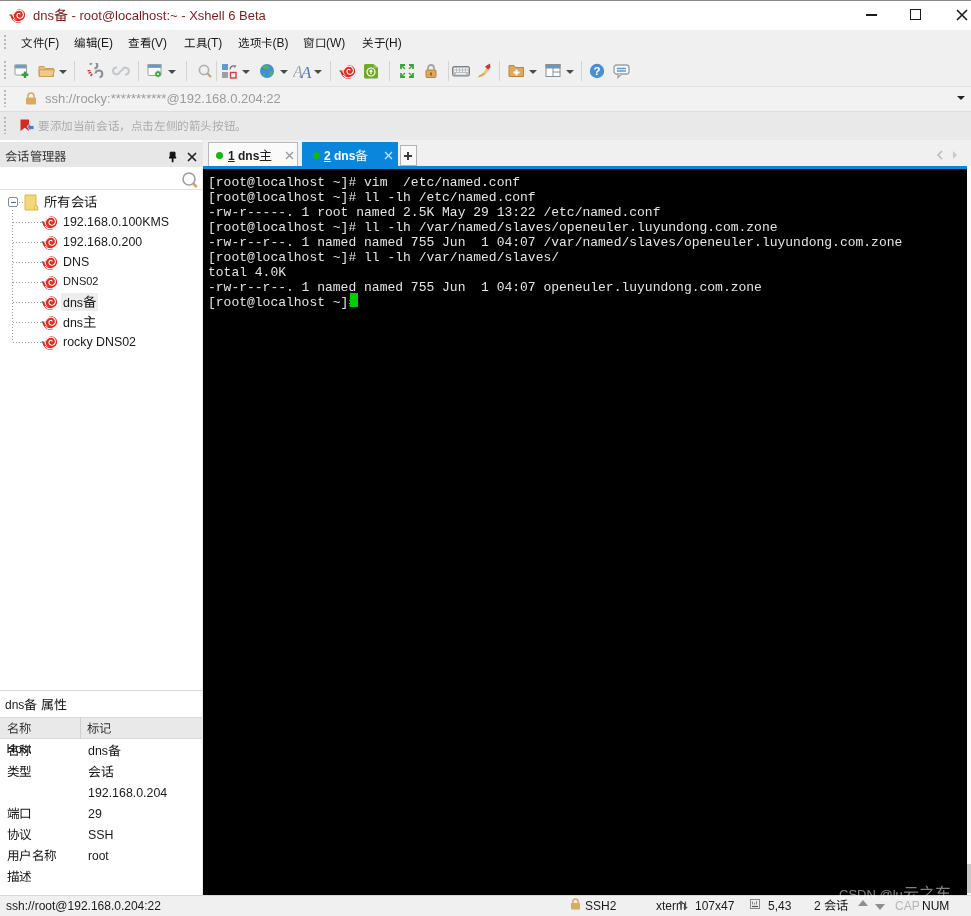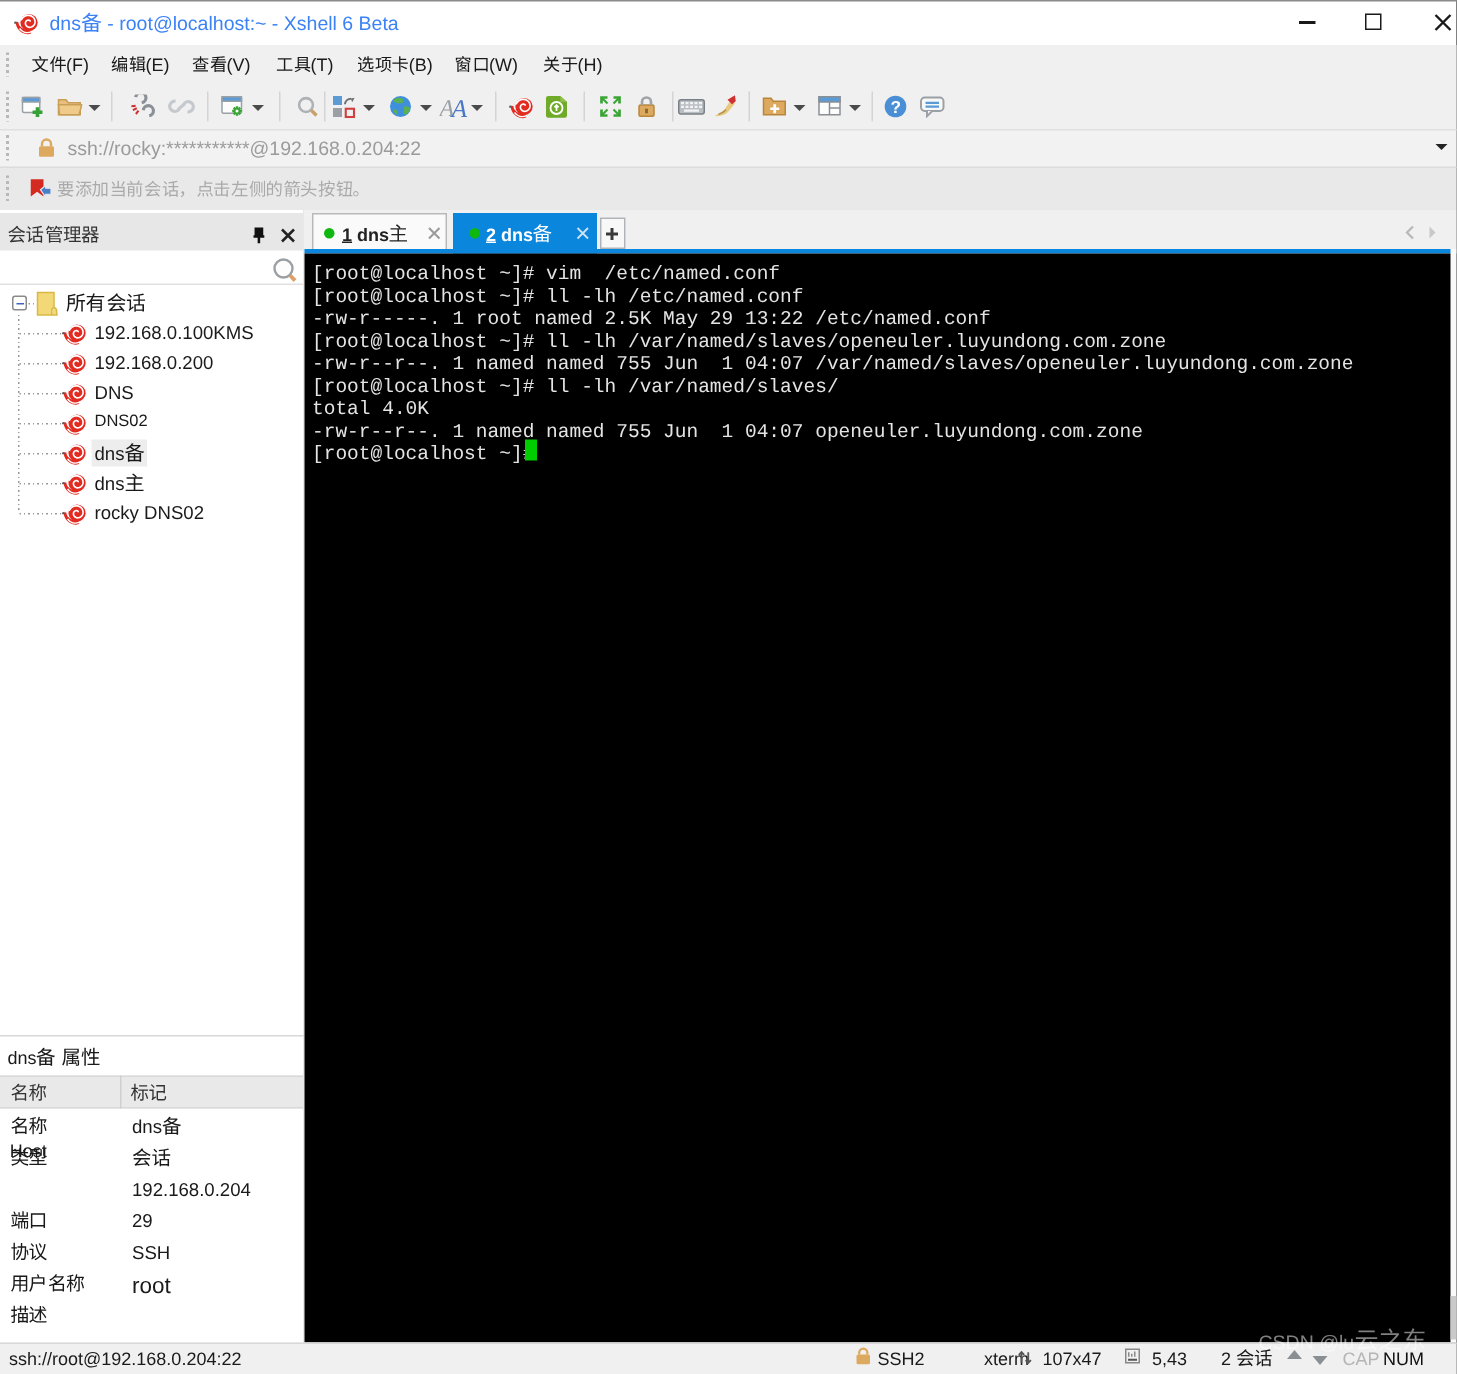--- a/index.html
+++ b/index.html
@@ -76,21 +76,21 @@
 <div class="a" style="left:0;top:0;width:971px;height:1px;background:#8a8a8a"></div>
 <div class="a" style="left:9px;top:7px"><svg width="17" height="17" viewBox="0 0 21 19" style="">
       <g>
 <path d="M1.8,8.3 C1.6,11.4 3.6,15.4 7.2,17.4 C9.8,18.8 12.6,18.8 14.6,17.8 L13.8,14.9 C10.6,15.4 7.4,14.4 5.6,12.2 C4.5,10.8 4.2,10.0 4.0,8.4 Z" fill="#e22b21"></path>
 <circle cx="1.5" cy="9.0" r="1.0" fill="#55606a"></circle>
 <path d="M5.0,13.8 A8.1,8.1 0 0 0 14.5,16.6" fill="none" stroke="#fff" stroke-width="1.3"></path>
 <circle cx="12.8" cy="8.9" r="7.1" fill="#e22b21"></circle>
 <path d="M6.5,6.61 L7.21,5.45 L8.12,4.48 L9.19,3.72 L10.37,3.22 L11.59,2.97 L12.82,2.98 L13.99,3.23 L15.07,3.71 L16.0,4.39 L16.75,5.22 L17.3,6.16 L17.64,7.18 L17.76,8.21 L17.67,9.22 L17.38,10.17 L16.91,11.01 L16.29,11.72 L15.57,12.27 L14.77,12.65 L13.93,12.84 L13.1,12.86 L12.31,12.71 L11.59,12.41 L10.97,11.98 L10.47,11.44 L10.11,10.84 L9.89,10.2 L9.81,9.56 L9.87,8.94 L10.05,8.37 L10.34,7.87 L10.7,7.46 L11.13,7.16 L11.59,6.97 L12.05,6.89 L12.49,6.9 L12.9,7.01 L13.24,7.2 L13.52,7.44 L13.72,7.72" fill="none" stroke="#fff" stroke-width="1.35" stroke-linecap="round"></path>
 </g>
     </svg></div>
-<div class="a" style="left:33px;top:8px;font-size:13px;color:#3b82f6">dns<svg class="cj" style="width:14px;height:14px" viewBox="0 0 1000 1000">
+<div class="a" style="left:33px;top:8px;font-size:13px;color:#7f1d1d">dns<svg class="cj" style="width:14px;height:14px" viewBox="0 0 1000 1000">
       <use href="#u5907"></use>
     </svg>&nbsp;-&nbsp;root@localhost:~&nbsp;-&nbsp;Xshell&nbsp;6&nbsp;Beta</div>
 <div class="a" style="left:866px;top:14px;width:11px;height:2px;background:#1a1a1a"></div>
 <div class="a" style="left:910px;top:9px;width:11px;height:11px;border:1.5px solid #1a1a1a"></div>
 <svg width="14" height="14" viewBox="0 0 14 14" style="position:absolute;left:955px;top:8px">
     <path d="M2,2 L12,12 M12,2 L2,12" stroke="#1a1a1a" stroke-width="1.6"></path>
   </svg>
 <div class="a" style="left:0;top:30px;width:971px;height:26px;background:#f0f0f0"></div>
 <div class="grip" style="top:35px;height:16px"></div>
 <div class="a" style="left:21px;top:36px"><svg class="cj" style="width:11.5px;height:11.5px" viewBox="0 0 1000 1000">
@@ -477,21 +477,21 @@
 <div class="a" style="left:6.5px;top:765px"><svg class="cj" style="width:12.6px;height:12.6px" viewBox="0 0 1000 1000">
       <use href="#u7c7b"></use>
     </svg><svg class="cj" style="width:12.6px;height:12.6px" viewBox="0 0 1000 1000">
       <use href="#u578b"></use>
     </svg></div>
 <div class="a" style="left:88px;top:765px;font-size:12.4px"><svg class="cj" style="width:13px;height:13px" viewBox="0 0 1000 1000">
       <use href="#u4f1a"></use>
     </svg><svg class="cj" style="width:13px;height:13px" viewBox="0 0 1000 1000">
       <use href="#u8bdd"></use>
     </svg></div>
-<div class="a" style="left:6.5px;top:760px">Host</div>
+<div class="a" style="left:6.5px;top:742px">Host</div>
 <div class="a" style="left:88px;top:786px;font-size:12.4px">192.168.0.204</div>
 <div class="a" style="left:6.5px;top:807px"><svg class="cj" style="width:12.6px;height:12.6px" viewBox="0 0 1000 1000">
       <use href="#u7aef"></use>
     </svg><svg class="cj" style="width:12.6px;height:12.6px" viewBox="0 0 1000 1000">
       <use href="#u53e3"></use>
     </svg></div>
 <div class="a" style="left:88px;top:807px;font-size:12.4px">29</div>
 <div class="a" style="left:6.5px;top:828px"><svg class="cj" style="width:12.6px;height:12.6px" viewBox="0 0 1000 1000">
       <use href="#u534f"></use>
     </svg><svg class="cj" style="width:12.6px;height:12.6px" viewBox="0 0 1000 1000">
@@ -500,21 +500,21 @@
 <div class="a" style="left:88px;top:828px;font-size:12.4px">SSH</div>
 <div class="a" style="left:6.5px;top:849px"><svg class="cj" style="width:12.6px;height:12.6px" viewBox="0 0 1000 1000">
       <use href="#u7528"></use>
     </svg><svg class="cj" style="width:12.6px;height:12.6px" viewBox="0 0 1000 1000">
       <use href="#u6237"></use>
     </svg><svg class="cj" style="width:12.6px;height:12.6px" viewBox="0 0 1000 1000">
       <use href="#u540d"></use>
     </svg><svg class="cj" style="width:12.6px;height:12.6px" viewBox="0 0 1000 1000">
       <use href="#u79f0"></use>
     </svg></div>
-<div class="a" style="left:88px;top:849px;font-size:15px">root</div>
+<div class="a" style="left:88px;top:849px;font-size:12px">root</div>
 <div class="a" style="left:6.5px;top:870px"><svg class="cj" style="width:12.6px;height:12.6px" viewBox="0 0 1000 1000">
       <use href="#u63cf"></use>
     </svg><svg class="cj" style="width:12.6px;height:12.6px" viewBox="0 0 1000 1000">
       <use href="#u8ff0"></use>
     </svg></div>
 <div class="a" style="left:203px;top:140px;width:768px;height:26px;background:#f0f0f0"></div>
 <div class="a" style="left:208px;top:142px;width:90px;height:24px;background:#fafafa;border:1px solid #b9b9b9;border-bottom:none"></div>
 <div class="a" style="left:216px;top:152px;width:7px;height:7px;border-radius:50%;background:#0fb80f"></div>
 <div class="a" style="left:228px;top:149px;font-weight:bold;color:#222"><span style="text-decoration:underline">1</span> dns<svg class="cj" style="width:13px;height:13px" viewBox="0 0 1000 1000">
       <use href="#u4e3b"></use>

